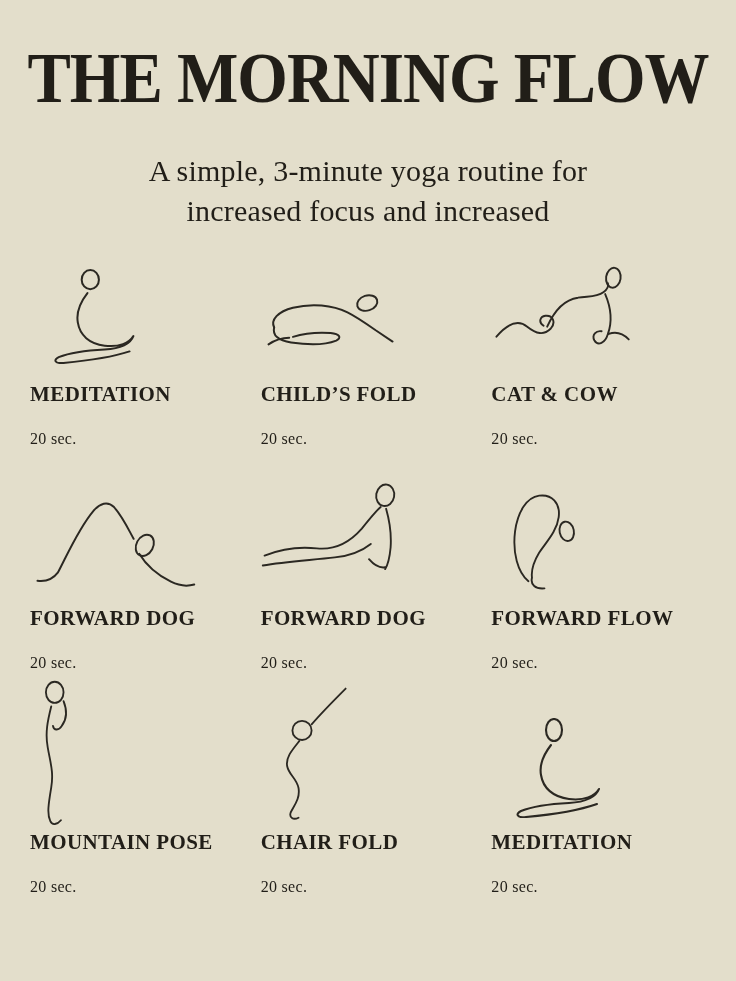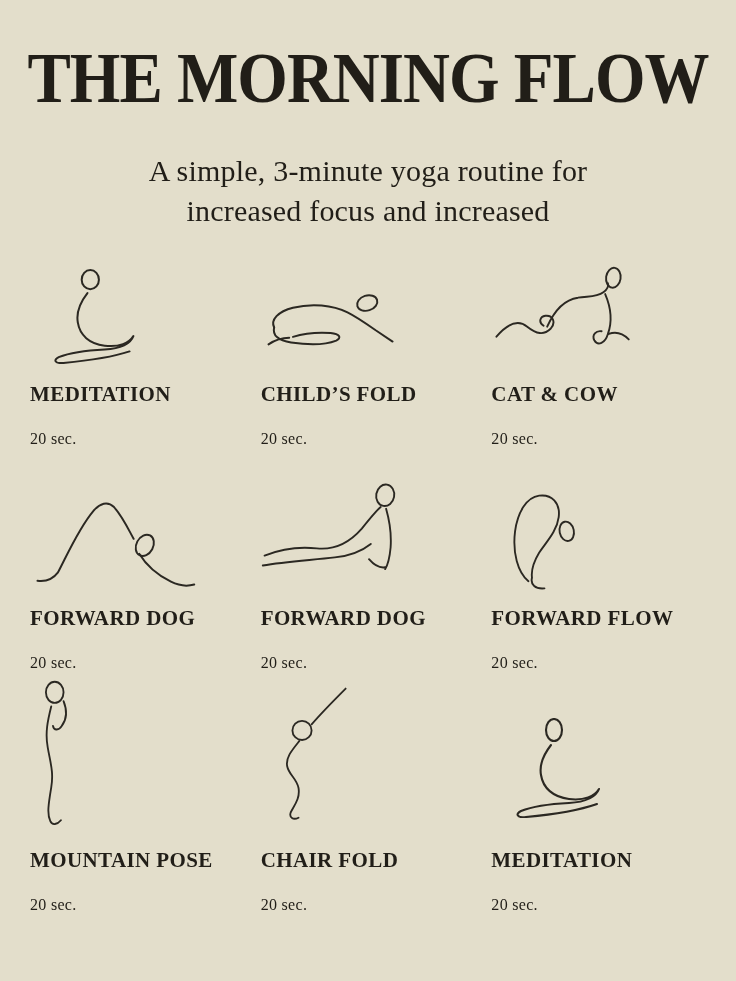--- a/index.html
+++ b/index.html
@@ -38,21 +38,21 @@
     grid-template-columns:1fr 1fr 1fr;
     grid-template-rows:232px 208px 1fr;
   }
   .cell{display:flex;flex-direction:column;align-items:flex-start;}
   .art{display:flex;align-items:flex-end;justify-content:center;}
   .row1 .art{height:120px;margin-top:6px;}
   .row2 .art{height:118px;margin-top:4px;}
   .row3 .art{height:150px;margin-top:2px;}
   .row1 .pose-name{margin-top:18px;}
   .row2 .pose-name{margin-top:14px;}
-  .row3 .pose-name{margin-top:18px;}
+  .row3 .pose-name{}
   .pose-name{
     font-size:21px;
     font-weight:700;
     letter-spacing:0.4px;
     white-space:nowrap;
   }
   .pose-sec{
     margin-top:23px;
     font-size:16px;
     letter-spacing:0.3px;

